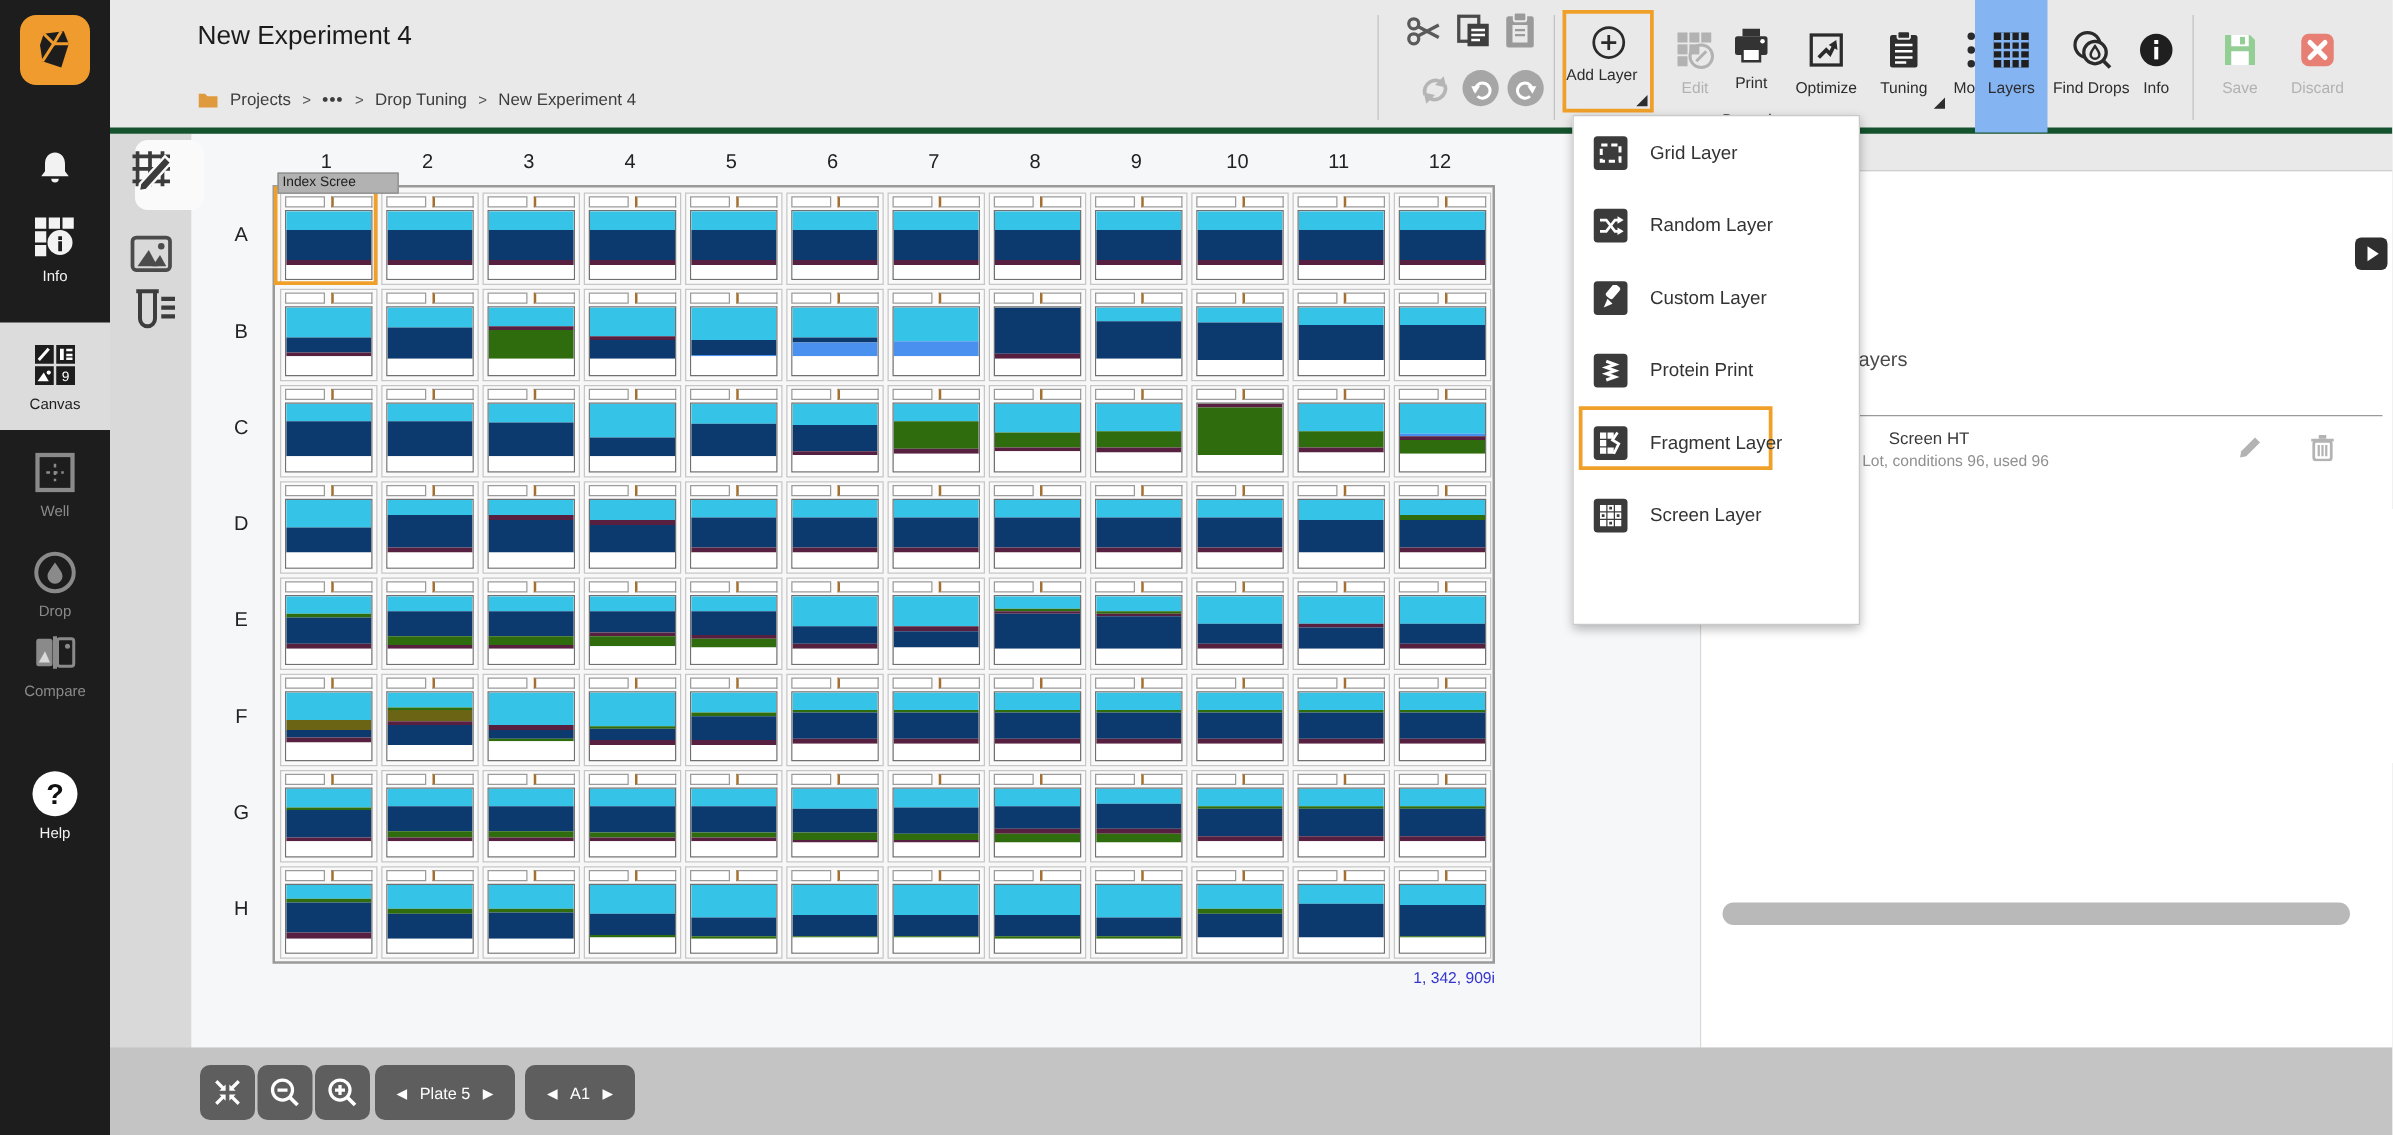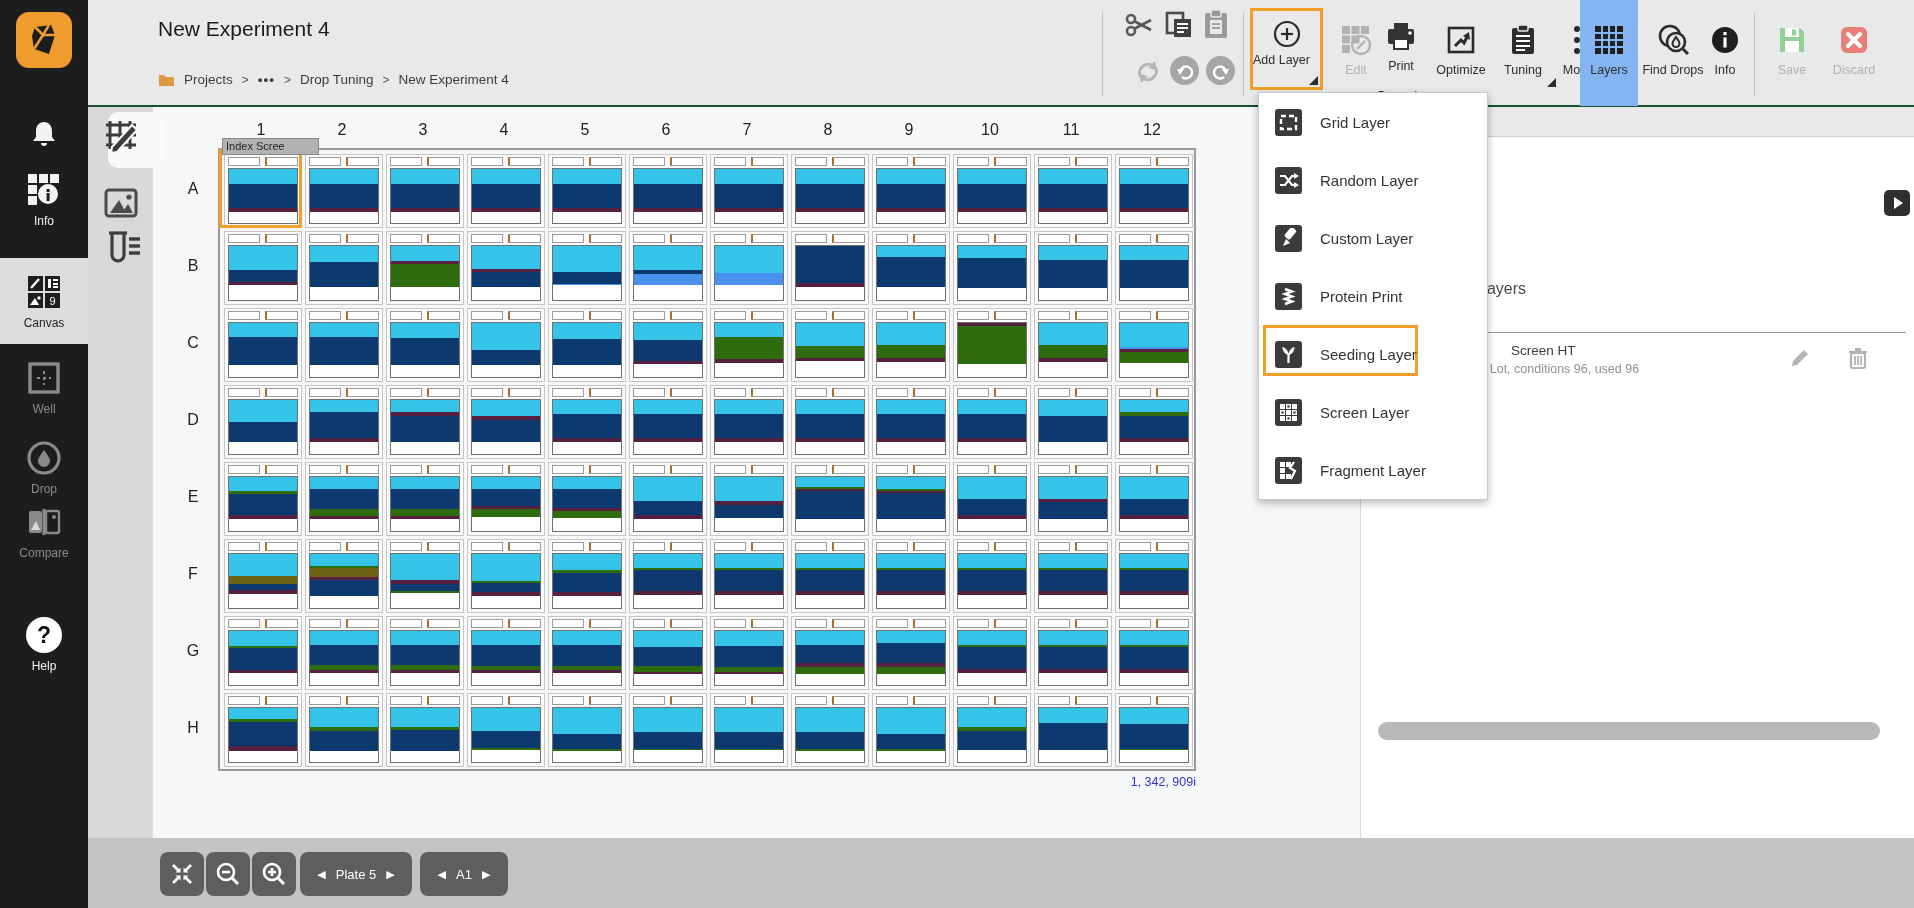--- a/index.html
+++ b/index.html
@@ -17,21 +17,21 @@
   .side-item.dim .lbl { color:#8a8a8a; }
   .side-active-bg { position:absolute; left:0; top:258px; width:88px; height:86px; background:#dcdcdc; }
   .side-item.canvas .lbl { color:#1d1d1d; }
 
   
   #subbar { position:absolute; left:88px; top:107px; width:65px; height:801px; background:#d9d9d9; z-index:6; }
   .sub-ic { position:absolute; left:50%; transform:translateX(-50%); display:flex; align-items:center; justify-content:center; }
   .sub-active { position:absolute; left:5px; top:-6px; width:55px; height:56px; background:#fafafa; border-radius:10px; }
 
   
-  #toolbar { position:absolute; left:88px; top:0; width:1826px; height:107px; background:#e9e9e9; border-bottom:2px solid #14532d; z-index:10; }
+  #toolbar { position:absolute; left:88px; top:0; width:1826px; height:107px; background:#e9e9e9; border-bottom:5px solid #14532d; z-index:10; }
   .tb-title { position:absolute; left:70px; top:17px; font-size:21px; color:#1b1b1b; }
   .tb-crumbs { position:absolute; left:70px; top:72px; font-size:13.5px; color:#3d3d3d; display:flex; align-items:center; gap:9px; }
   .tb-crumbs .sep { color:#555; font-size:12px; }
   .vsep { position:absolute; top:12px; height:84px; width:1px; background:#c2c2c2; }
   .tb-btn { position:absolute; text-align:center; color:#2d2d2d; }
   .tb-btn .glyph { display:flex; align-items:center; justify-content:center; height:36px; }
   .tb-btn .cap { font-size:12.5px; margin-top:5px; white-space:nowrap; }
   .tb-btn.disabled .cap { color:#b2b2b2; }
   .corner-tri { position:absolute; width:0; height:0; border-top:9px solid transparent; border-right:9px solid #2d2d2d; }
   .mini-btn { position:absolute; display:flex; align-items:center; justify-content:center; }
@@ -1722,26 +1722,31 @@
         <span class="menu-icon">
           <svg width="21" height="21" viewBox="0 0 21 21">
             <polyline points="7,3 14,5.5 7,8 14,10.5 7,13 14,15.5 7,18" fill="none" stroke="#fff" stroke-width="2.4"></polyline>
           </svg>
         </span>
         <span class="menu-label">Protein Print</span>
       </div>
       <div class="menu-item">
         <span class="menu-icon">
           <svg width="21" height="21" viewBox="0 0 21 21">
-            <line x1="10.5" y1="19" x2="10.5" y2="9" stroke="#fff" stroke-width="2.2"></line>
-            <path d="M10.5 11 C6 10 4.5 6 4.5 3 C8 4 10.5 7 10.5 11 Z" fill="#fff"></path>
-            <path d="M10.5 11 C15 10 16.5 6 16.5 3 C13 4 10.5 7 10.5 11 Z" fill="#fff"></path>
+            <g fill="#fff">
+              <rect x="2" y="2" width="5" height="5"></rect>
+              <rect x="8" y="2" width="5" height="5"></rect>
+              <rect x="2" y="8" width="5" height="5"></rect>
+              <rect x="2" y="14" width="5" height="5"></rect>
+              <rect x="8" y="14" width="5" height="5"></rect>
+            </g>
+            <polyline points="16,2 12,8 17,11 13,19" fill="none" stroke="#fff" stroke-width="2.2"></polyline>
           </svg>
         </span>
-        <span class="menu-label">Seeding Layer</span>
+        <span class="menu-label">Fragment Layer</span>
       </div>
       <div class="menu-item">
         <span class="menu-icon">
           <svg width="21" height="21" viewBox="0 0 21 21">
             <g fill="#fff">
               <rect x="2" y="2" width="5" height="5"></rect>
               <rect x="14" y="2" width="5" height="5"></rect>
               <rect x="8" y="8" width="5" height="5"></rect>
               <rect x="2" y="14" width="5" height="5"></rect>
               <rect x="14" y="14" width="5" height="5"></rect>
@@ -1749,35 +1754,20 @@
             <g fill="none" stroke="#fff" stroke-width="1.4">
               <rect x="8.7" y="2.7" width="3.6" height="3.6"></rect>
               <rect x="2.7" y="8.7" width="3.6" height="3.6"></rect>
               <rect x="14.7" y="8.7" width="3.6" height="3.6"></rect>
               <rect x="8.7" y="14.7" width="3.6" height="3.6"></rect>
             </g>
           </svg>
         </span>
         <span class="menu-label">Screen Layer</span>
       </div>
-      <div class="menu-item">
-        <span class="menu-icon">
-          <svg width="21" height="21" viewBox="0 0 21 21">
-            <g fill="#fff">
-              <rect x="2" y="2" width="5" height="5"></rect>
-              <rect x="8" y="2" width="5" height="5"></rect>
-              <rect x="2" y="8" width="5" height="5"></rect>
-              <rect x="2" y="14" width="5" height="5"></rect>
-              <rect x="8" y="14" width="5" height="5"></rect>
-            </g>
-            <polyline points="16,2 12,8 17,11 13,19" fill="none" stroke="#fff" stroke-width="2.2"></polyline>
-          </svg>
-        </span>
-        <span class="menu-label">Fragment Layer</span>
-      </div>
     </div>
 
   <div id="bottombar">
     <div class="bb-btn" style="left:72px; width:44px">
       <svg width="24" height="24" viewBox="0 0 24 24">
           <g stroke="#fff" stroke-width="2.6">
             <line x1="3" y1="3" x2="9" y2="9"></line>
             <line x1="21" y1="3" x2="15" y2="9"></line>
             <line x1="3" y1="21" x2="9" y2="15"></line>
             <line x1="21" y1="21" x2="15" y2="15"></line>

